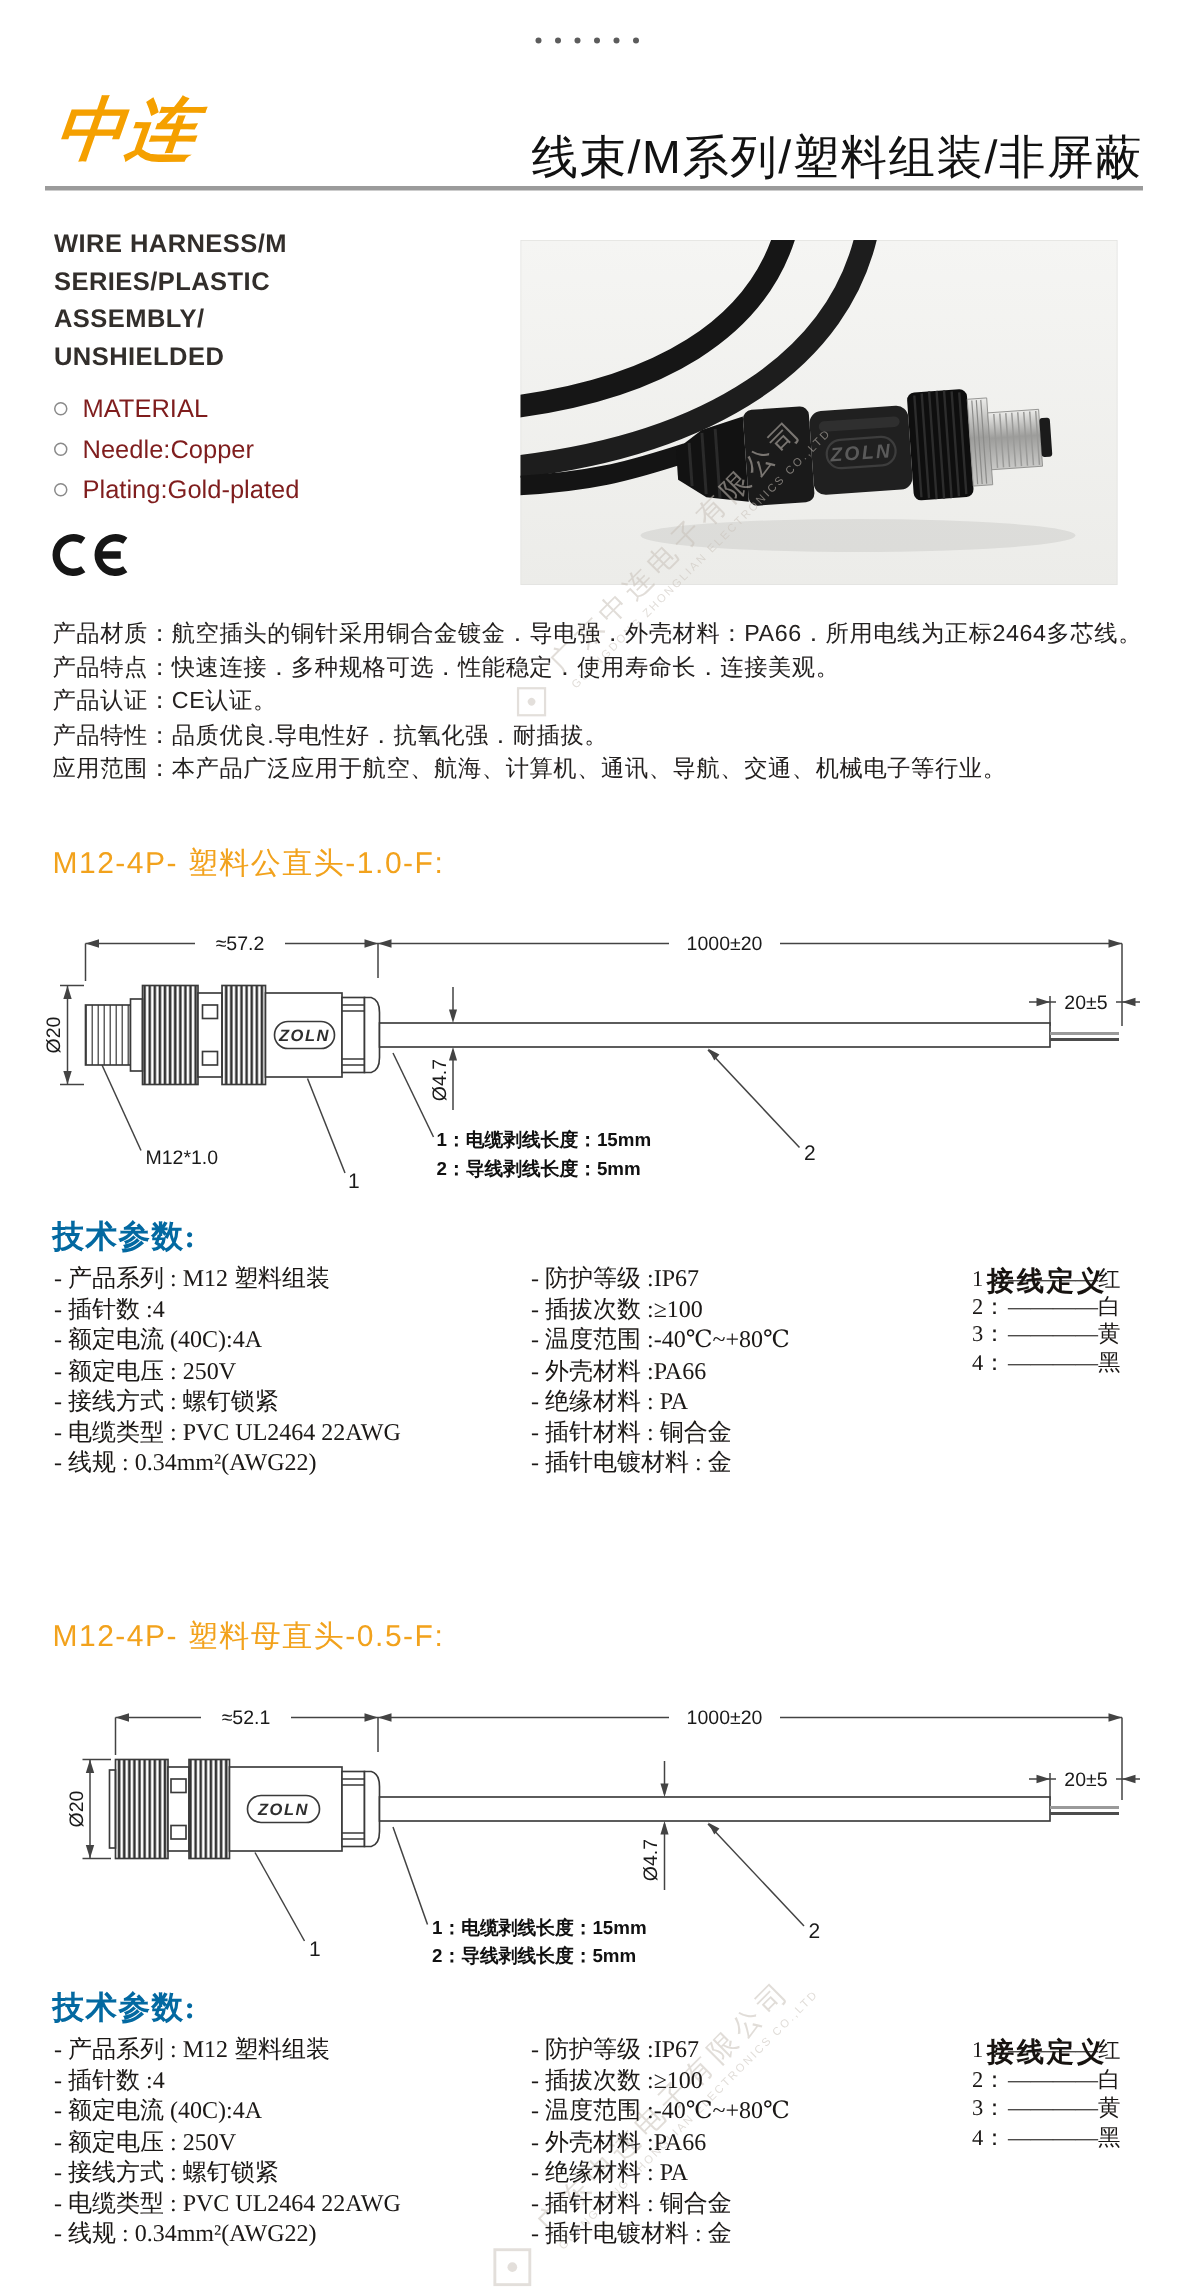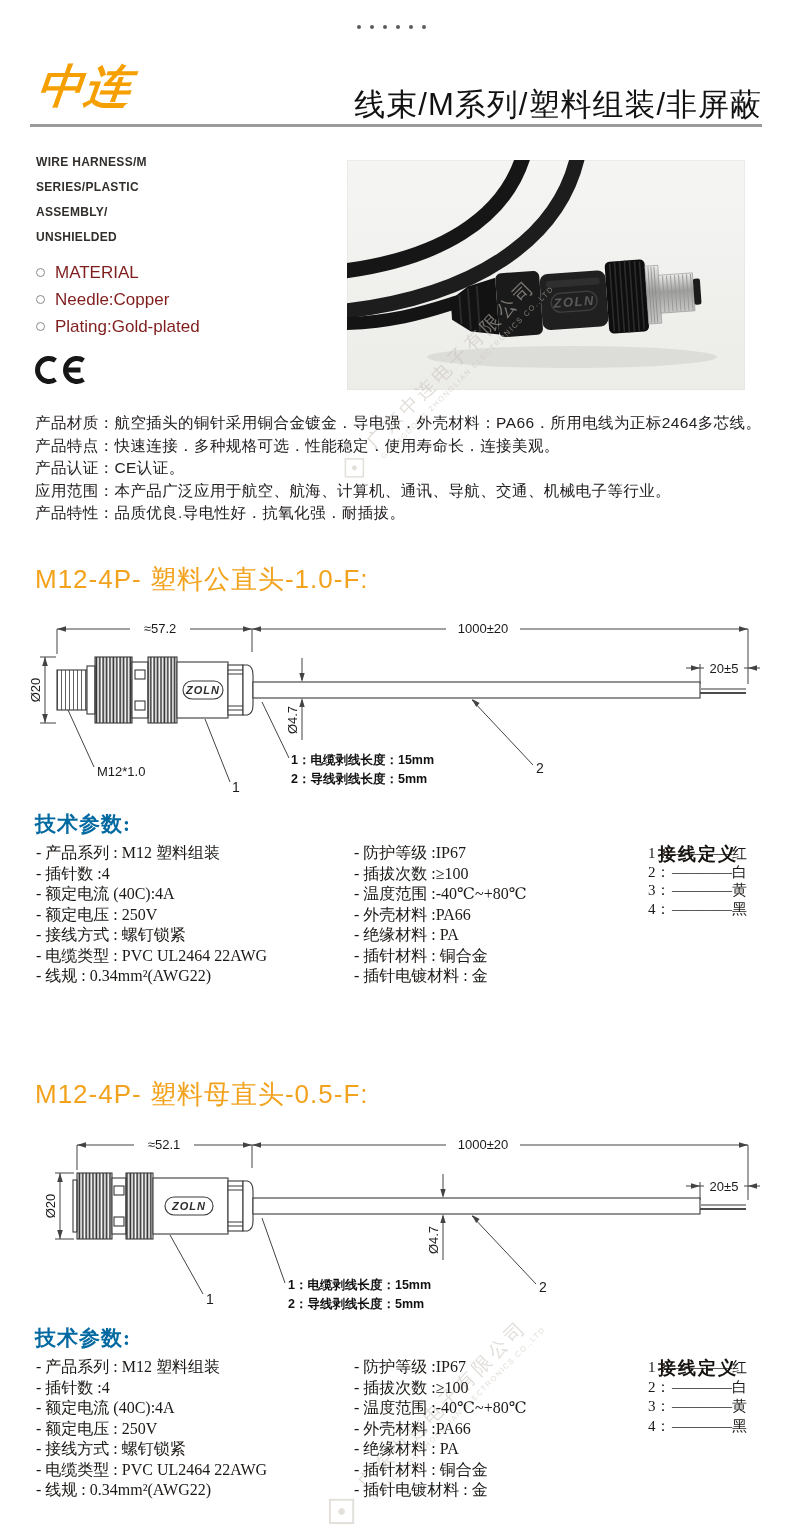--- a/index.html
+++ b/index.html
@@ -7,27 +7,27 @@
         font-family:"Liberation Sans","DejaVu Sans",sans-serif;color:#222;}
   .abs{position:absolute;}
   
   .dots{display:flex;gap:9px;}
   .dot{width:4px;height:4px;border-radius:50%;background:#5c5c5c;}
   .logo{font-size:46px;font-weight:900;font-style:italic;color:#F5A000;letter-spacing:1px;
         transform:skewX(-6deg);transform-origin:left bottom;}
   .header-title{font-size:31px;color:#121212;letter-spacing:1px;font-weight:500;}
   .header-rule{background:#9b9b9b;}
   
-  .intro-heading{font-size:12px;font-weight:700;color:#322e2b;line-height:25px;letter-spacing:.3px;}
+  .intro-heading{font-size:17px;font-weight:700;color:#322e2b;line-height:25px;letter-spacing:.3px;}
   .bullet-row{display:flex;align-items:center;height:27px;font-size:17px;color:#7f1d1d;}
   .ring{width:7px;height:7px;border:1.6px solid #8a8a8a;border-radius:50%;margin-right:10px;flex:none;}
   
   .desc-line{font-size:15.5px;line-height:22.5px;color:#242120;letter-spacing:.4px;white-space:pre;}
   
-  .section-title{font-size:26px;color:#F2A21C;letter-spacing:1px;font-weight:500;}
+  .section-title{font-size:20px;color:#F2A21C;letter-spacing:1px;font-weight:500;}
   
   .params-heading{font:700 21px "Liberation Serif","DejaVu Serif",serif;color:#0369a1;letter-spacing:1px;}
   .params-col{font:16px "Liberation Serif","DejaVu Serif",serif;color:#1b1816;}
   .p-item{line-height:20.5px;white-space:pre;}
   .wiring-title{font:700 18px "Liberation Serif","DejaVu Serif",serif;color:#171310;letter-spacing:2px;text-align:center;margin-top:33px;}
   .w-row{font:15px "Liberation Serif","DejaVu Serif",serif;color:#1b1816;white-space:pre;}
   .w-pin{display:inline-block;min-width:24px;}
   
   .dimt{font:13px "Liberation Sans","DejaVu Sans",sans-serif;fill:#1a1a1a;}
   .callout{font:14px "Liberation Sans","DejaVu Sans",sans-serif;fill:#1a1a1a;}
@@ -143,22 +143,22 @@
     <div>
       <div class="wm-cn">广东中连电子有限公司</div>
       <div class="wm-en">GUANGDONG ZHONGLIAN ELECTRONICS CO.,LTD</div>
     </div>
   </div>
 
   <div class="abs" style="left:35px;top:412px;">
     <div class="desc-line">产品材质：航空插头的铜针采用铜合金镀金．导电强．外壳材料：PA66．所用电线为正标2464多芯线。</div>
     <div class="desc-line">产品特点：快速连接．多种规格可选．性能稳定．使用寿命长．连接美观。</div>
     <div class="desc-line">产品认证：CE认证。</div>
+    <div class="desc-line">产品特性：品质优良.导电性好．抗氧化强．耐插拔。</div>
     <div class="desc-line">应用范围：本产品广泛应用于航空、航海、计算机、通讯、导航、交通、机械电子等行业。</div>
-    <div class="desc-line">产品特性：品质优良.导电性好．抗氧化强．耐插拔。</div>
   </div>
 
   <div class="abs section-title" style="left:35px;top:562px;">M12-4P- 塑料公直头-1.0-F:</div>
 
   <svg class="abs" style="left:0;top:612px;" width="790" height="195" viewBox="0 0 790 195">
     <defs>
       <pattern id="pt1" width="4" height="10" patternUnits="userSpaceOnUse">
           <line x1="1.5" y1="0" x2="1.5" y2="10" stroke="#606060" stroke-width="1"></line>
         </pattern>
       <pattern id="pk1" width="3.4" height="10" patternUnits="userSpaceOnUse">

